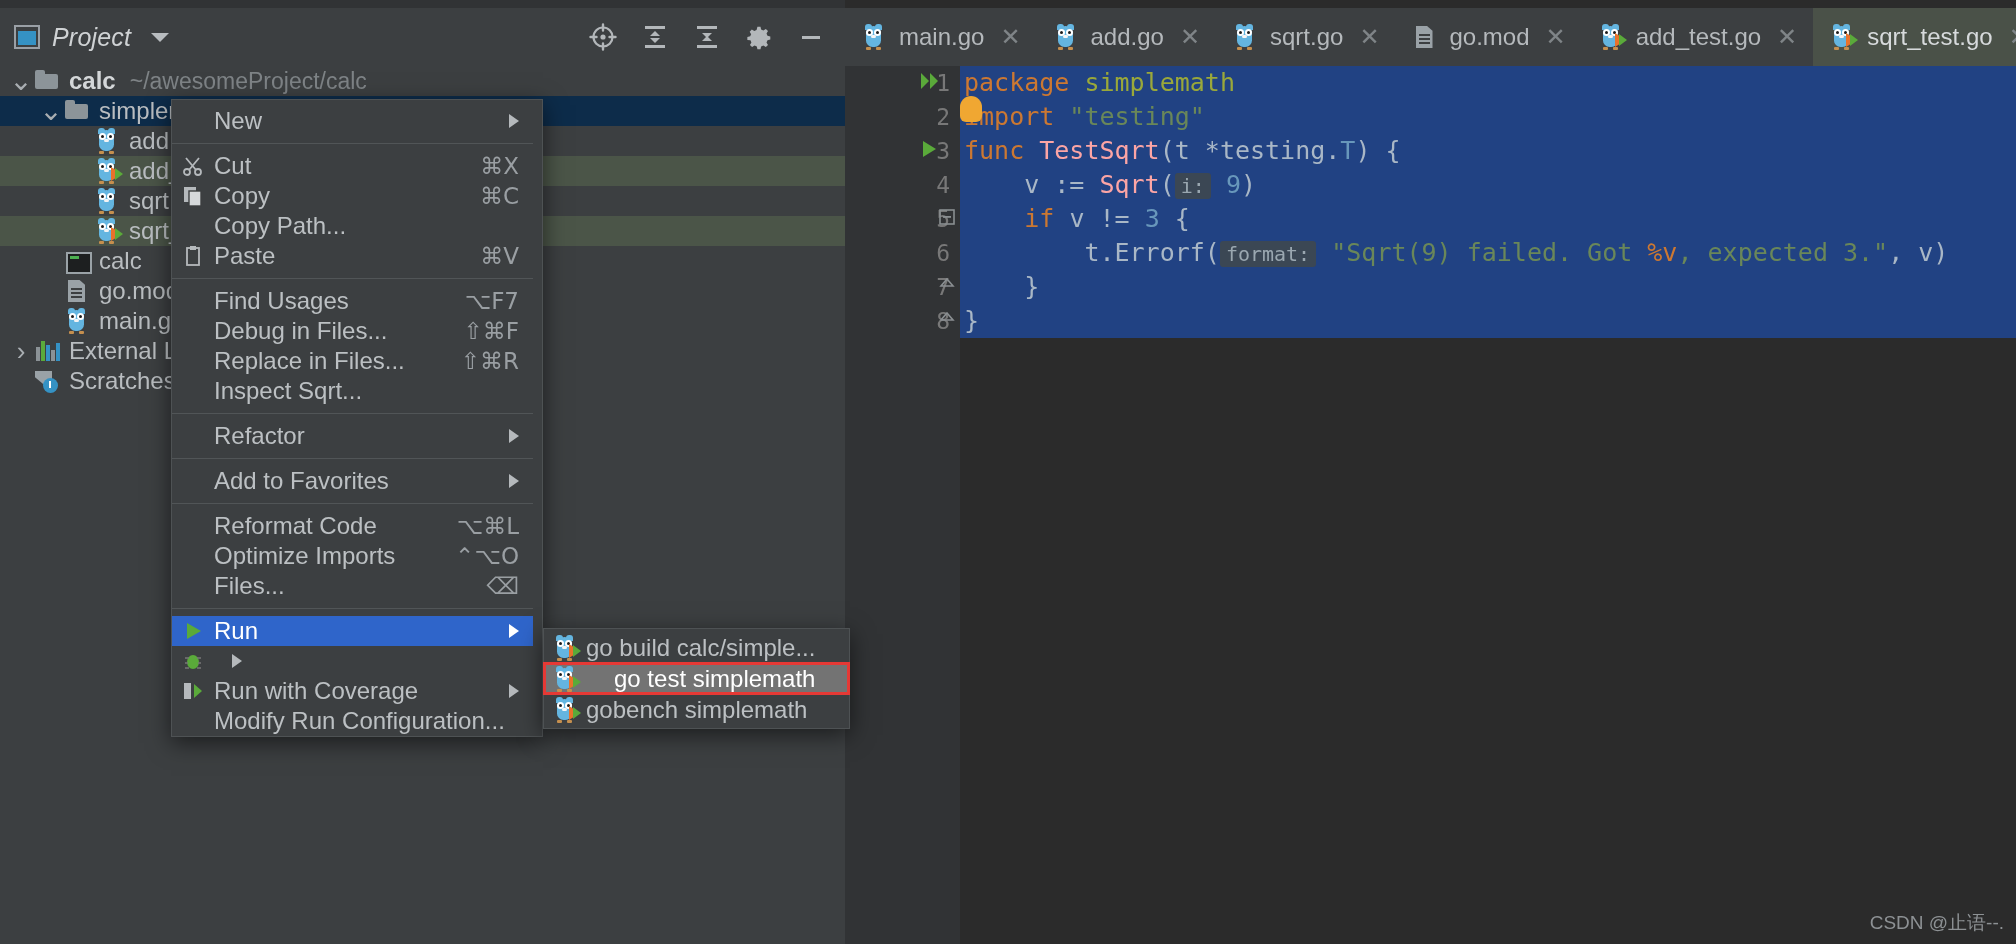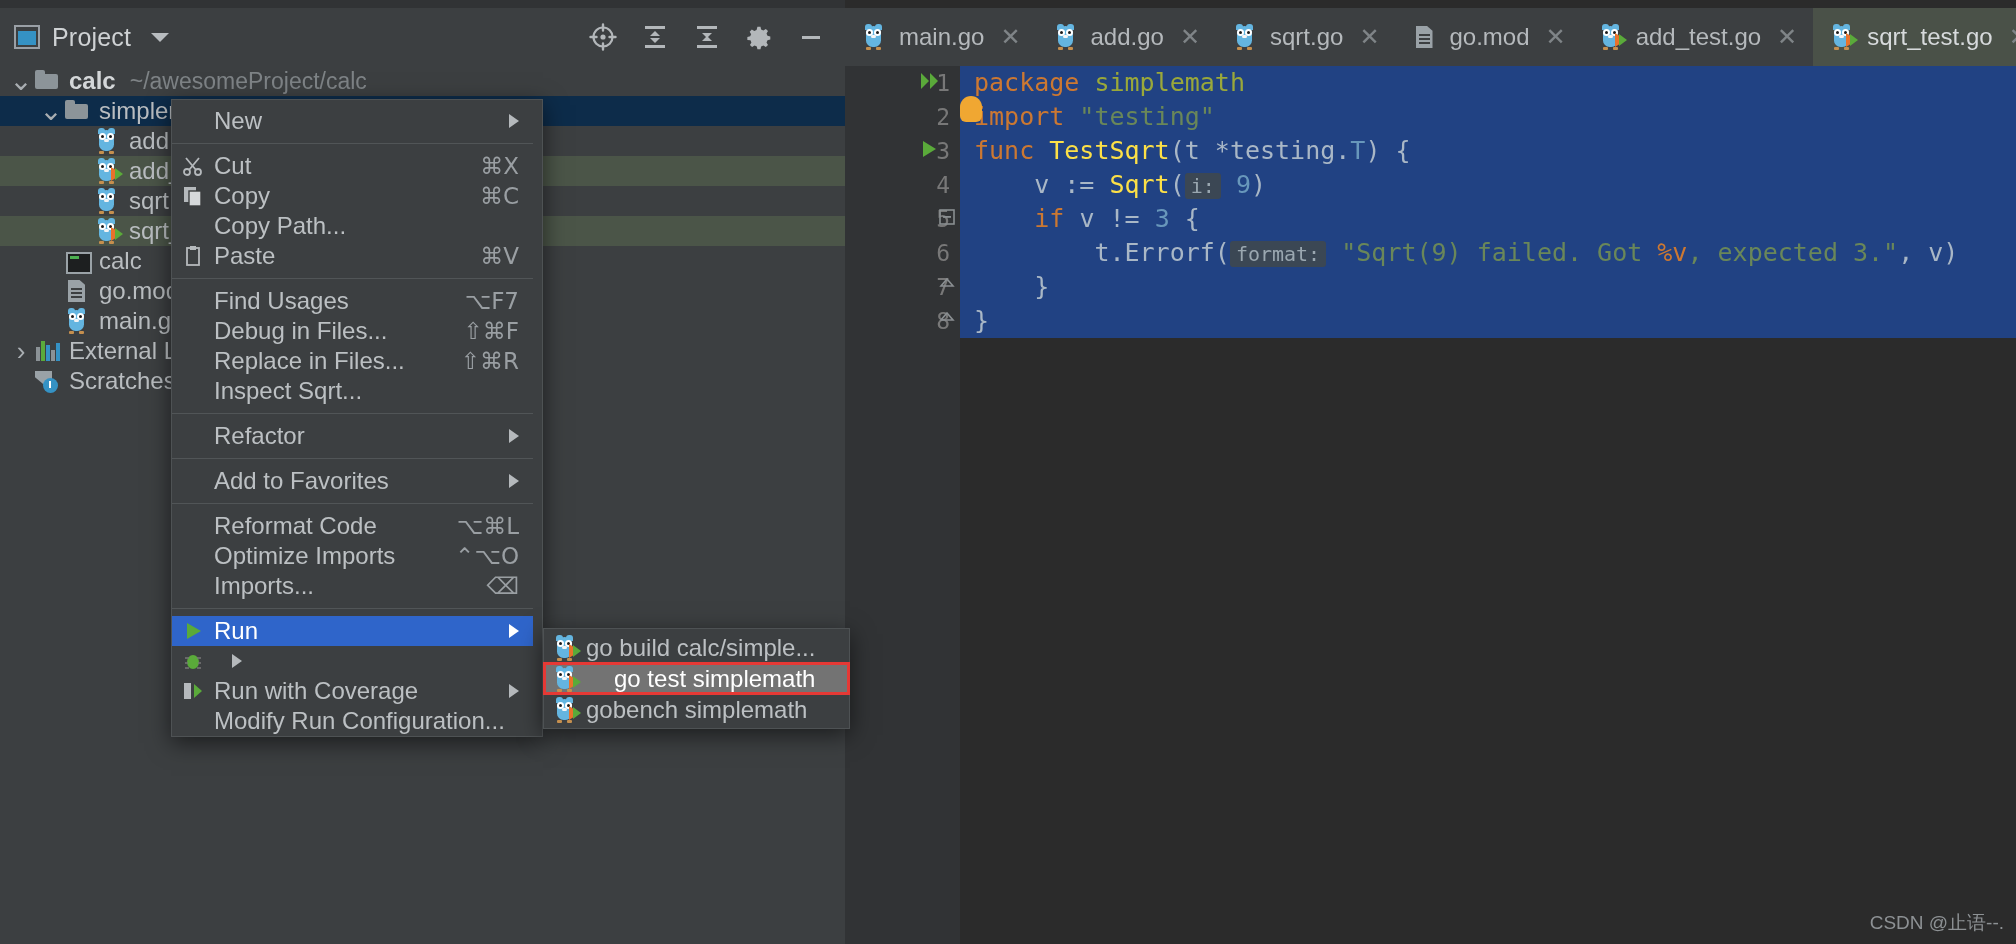--- a/index.html
+++ b/index.html
@@ -16,21 +16,21 @@
   #topbar { position:absolute; left:0; top:0; width:2016px; height:8px; background:#313335; }
 
   
   #toolheader {
     position:absolute; left:0; top:8px; width:845px; height:58px;
     background:#3c3f41; display:flex; align-items:center;
   }
   #toolheader .tw-title { display:flex; align-items:center; gap:12px; padding-left:14px; }
   .proj-icon { width:26px; height:24px; border:2px solid #9aa0a6; background:#3c3f41; position:relative; }
   .proj-icon::after { content:""; position:absolute; left:2px; top:4px; right:2px; bottom:2px; background:#3592c4; }
-  .tw-label { font-size:25px; color:#cfd2d4; letter-spacing:.2px; }
+  .tw-label { font-size:25px; color:#cfd2d4; letter-spacing:.2px;font-style:italic; }
   .caret-down { width:0;height:0;border-left:9px solid transparent;border-right:9px solid transparent;border-top:9px solid #b8bcbf; margin-left:8px;}
 
   #toolheader .tw-actions { margin-left:auto; display:flex; align-items:center; gap:4px; padding-right:10px;}
   .tw-btn { width:48px; height:44px; display:flex; align-items:center; justify-content:center; }
 
   
   #tree {
     position:absolute; left:0; top:66px; width:845px; height:878px;
     background:#3c3f41; overflow:hidden;
   }
@@ -103,26 +103,26 @@
     position:absolute; left:845px; top:66px; width:115px; height:878px; background:#313335;
   }
   .gline { height:34px; display:flex; align-items:center; justify-content:flex-end; padding-right:10px;
            font-size:23px; color:#787878; font-family:"DejaVu Sans Mono", monospace; }
   .gmark { position:absolute; left:72px; }
 
   #codearea {
     position:absolute; left:960px; top:66px; width:1056px; height:878px; background:#2b2b2b;
     font-family:"DejaVu Sans Mono", monospace; font-size:25px;
   }
-  .cline { height:34px; line-height:34px; white-space:pre; padding-left:14px; }
+  .cline { height:34px; line-height:34px; white-space:pre; padding-left:4px; }
   .sel { background:#214283; }
   .kw { color:#cc7832; }
   .pkg { color:#9aa83a; }
   .str { color:#6a8759; }
-  .fn  { color:#fde047; }
+  .fn  { color:#fca5a5; }
   .typ { color:#6897bb; }
   .pln { color:#a9b7c6; }
   .pct { color:#cc7832; }
   .hint { background:#3b4754; color:#9aa7b0; font-size:20px; padding:1px 6px; border-radius:3px; }
 
   
   #ctxmenu {
     position:absolute; left:171px; top:99px; width:372px;
     background:#3c3f41; border:1px solid #4e5254;
     box-shadow:0 6px 22px rgba(0,0,0,.55);
@@ -531,21 +531,21 @@
       <span class="mi-label">Reformat Code</span>
       <span class="mi-key">⌥⌘L</span>
     </div>
     <div class="mi">
       <span class="mi-ico"></span>
       <span class="mi-label">Optimize Imports</span>
       <span class="mi-key">⌃⌥O</span>
     </div>
     <div class="mi">
       <span class="mi-ico"></span>
-      <span class="mi-label">Imports...</span>
+      <span class="mi-label">Files...</span>
       <span class="mi-key">⌫</span>
     </div>
     <div class="msep"></div>
     <div class="mi hl">
       <span class="mi-ico">
         <svg width="22" height="22" viewBox="0 0 22 22">
           <path d="M5 3l14 8-14 8z" fill="#5aaa3a"></path>
         </svg>
       </span>
       <span class="mi-label">Run</span>

